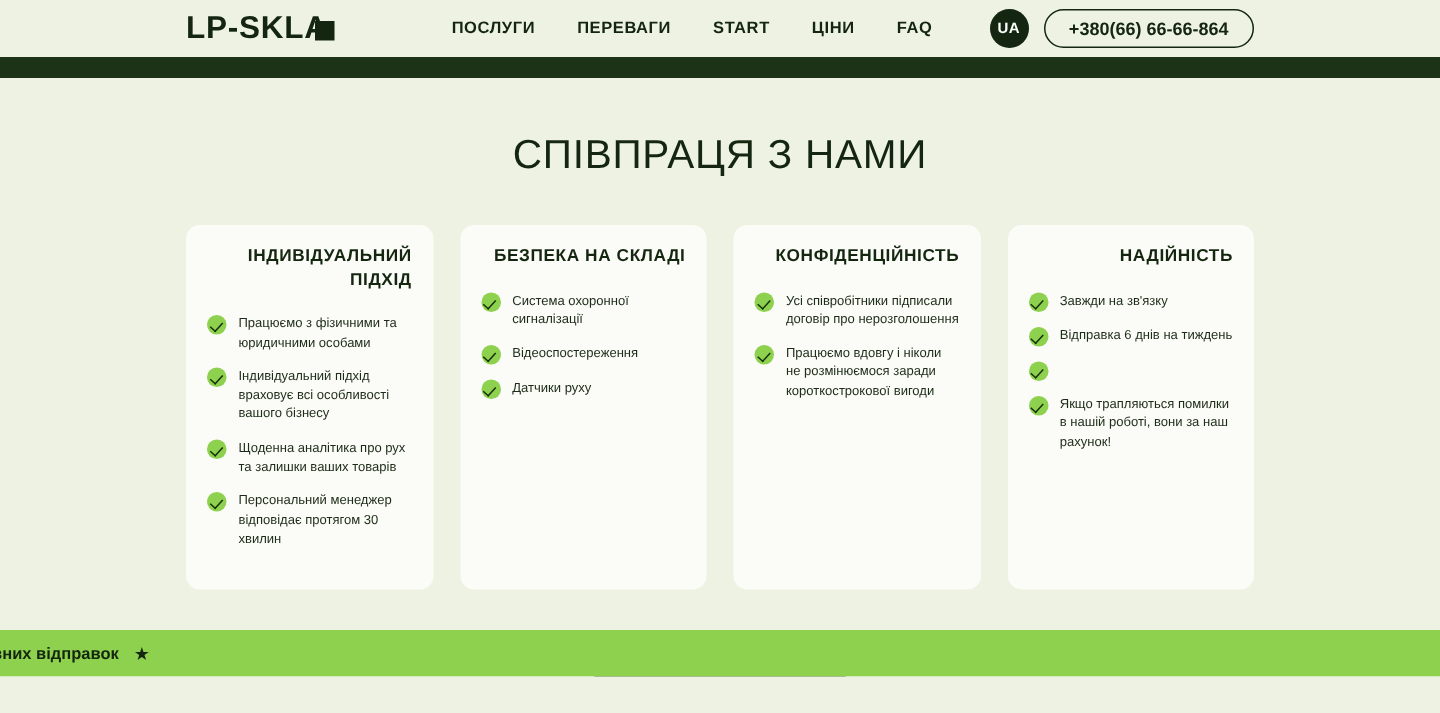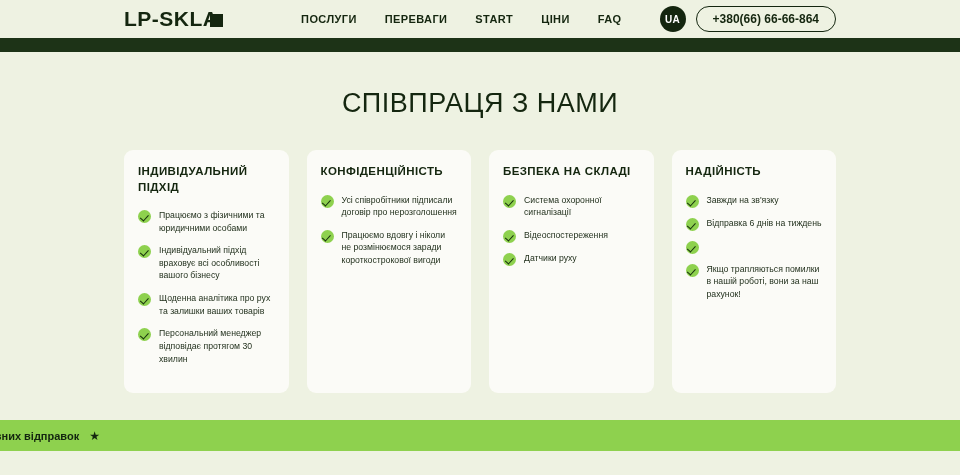--- a/index.html
+++ b/index.html
@@ -81,21 +81,21 @@
     display: flex; gap: 18px;
   }
   .card {
     width: 166px;
     background: #fbfbf7;
     border-radius: 9px;
     padding: 14px 14px 18px 14px;
     min-height: 194px;
   }
   .card-title {
-    text-align: left;
+    text-align: right;
     font-size: 11.5px; font-weight: bold;
     letter-spacing: 0.4px;
     color: #14260f;
     line-height: 1.35;
     margin-bottom: 14px;
   }
   .bullet {
     display: flex; gap: 8px; margin-bottom: 10px;
   }
   .check {
@@ -195,44 +195,44 @@
           <span class="check"></span>
           <span class="bullet-text">Щоденна аналітика про рух та залишки ваших товарів</span>
         </div>
         <div class="bullet">
           <span class="check"></span>
           <span class="bullet-text">Персональний менеджер відповідає протягом 30 хвилин</span>
         </div>
       </div>
 
       <div class="card">
+        <div class="card-title">БЕЗПЕКА НА СКЛАДІ</div>
+        <div class="bullet">
+          <span class="check"></span>
+          <span class="bullet-text">Система охоронної сигналізації</span>
+        </div>
+        <div class="bullet">
+          <span class="check"></span>
+          <span class="bullet-text">Відеоспостереження</span>
+        </div>
+        <div class="bullet">
+          <span class="check"></span>
+          <span class="bullet-text">Датчики руху</span>
+        </div>
+      </div>
+
+      <div class="card">
         <div class="card-title">КОНФІДЕНЦІЙНІСТЬ</div>
         <div class="bullet">
           <span class="check"></span>
           <span class="bullet-text">Усі співробітники підписали договір про нерозголошення</span>
         </div>
         <div class="bullet">
           <span class="check"></span>
           <span class="bullet-text">Працюємо вдовгу і ніколи не розмінюємося заради короткострокової вигоди</span>
-        </div>
-      </div>
-
-      <div class="card">
-        <div class="card-title">БЕЗПЕКА НА СКЛАДІ</div>
-        <div class="bullet">
-          <span class="check"></span>
-          <span class="bullet-text">Система охоронної сигналізації</span>
-        </div>
-        <div class="bullet">
-          <span class="check"></span>
-          <span class="bullet-text">Відеоспостереження</span>
-        </div>
-        <div class="bullet">
-          <span class="check"></span>
-          <span class="bullet-text">Датчики руху</span>
         </div>
       </div>
 
       <div class="card">
         <div class="card-title">НАДІЙНІСТЬ</div>
         <div class="bullet">
           <span class="check"></span>
           <span class="bullet-text">Завжди на зв'язку</span>
         </div>
         <div class="bullet">

